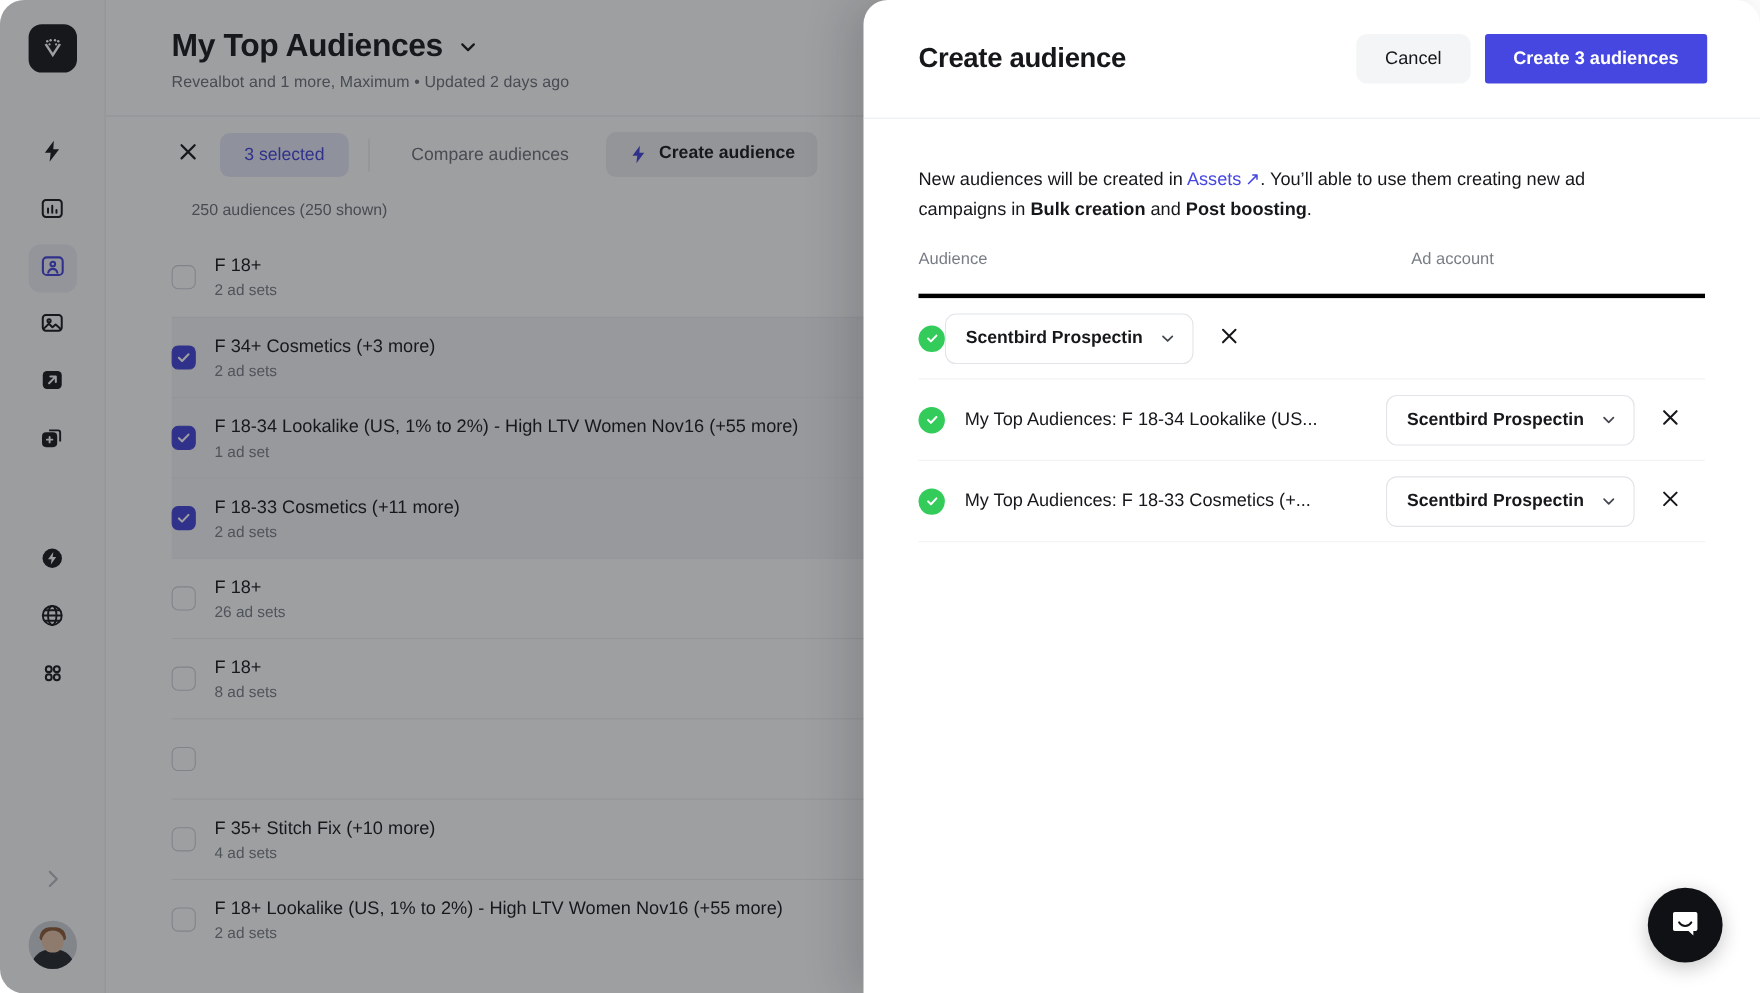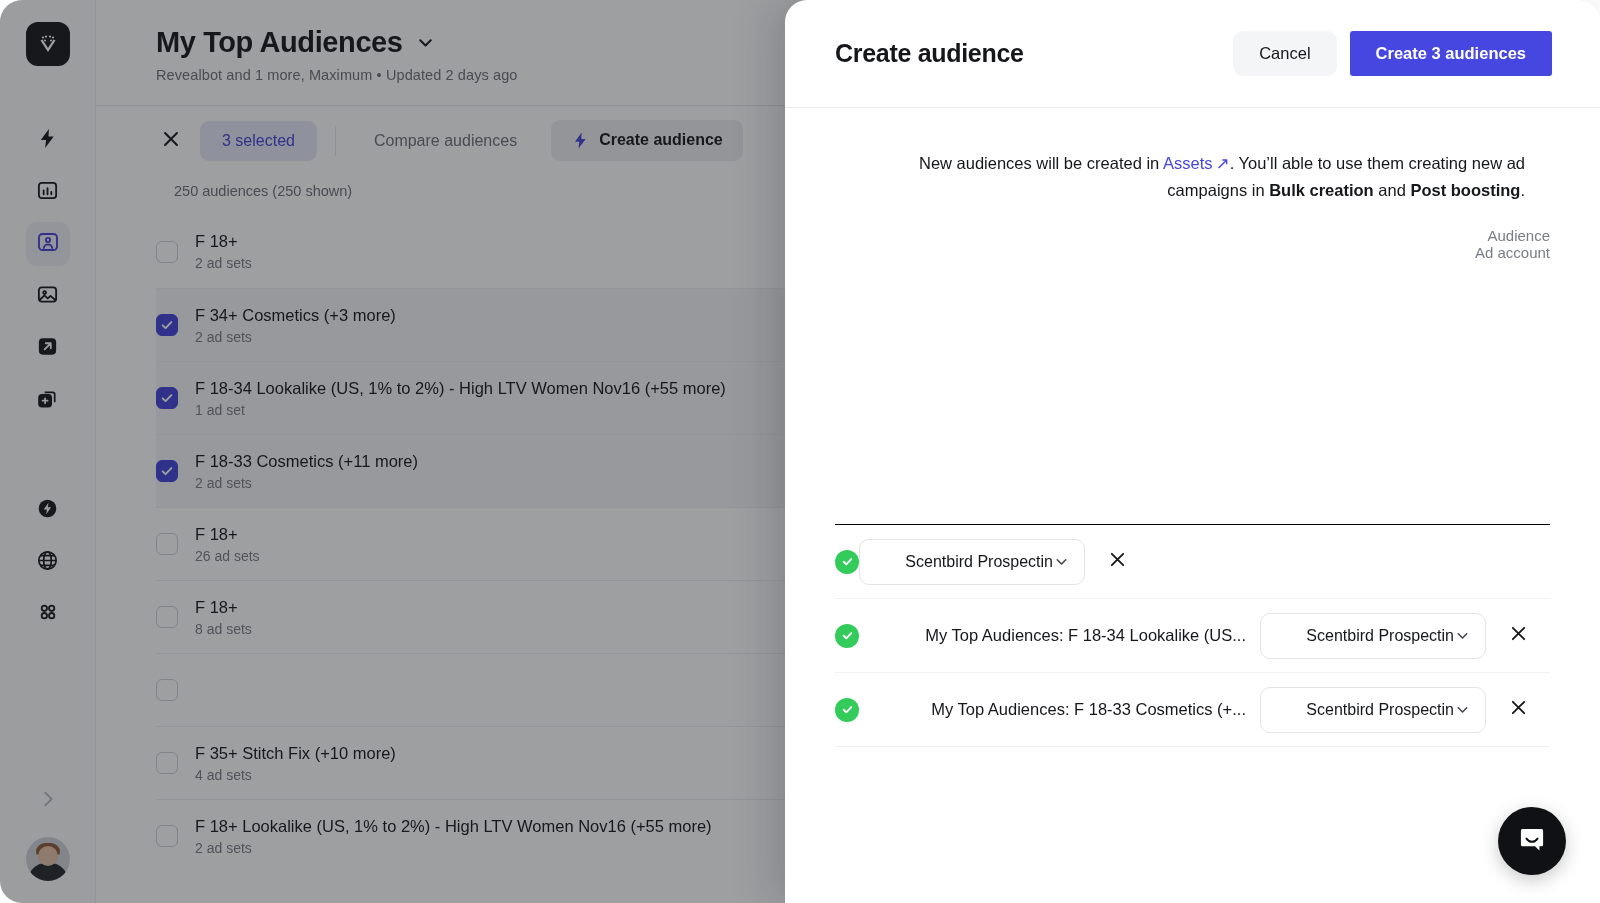--- a/index.html
+++ b/index.html
@@ -181,32 +181,31 @@
     font-family: inherit; cursor: pointer;
     margin-right: 13px;
   }
   .btn-primary {
     background: #4646e0; color: #ffffff;
     font-size: 16.5px; font-weight: 600;
     padding: 13px 26px; border-radius: 3px; border: none;
     font-family: inherit; cursor: pointer;
     white-space: nowrap;
   }
-  .modal-body { padding: 42px 50px 0 50px; text-align: right; }
+  .modal-body { padding: 42px 50px 0 50px; }
   .intro {
     font-size: 16.5px; line-height: 1.62; color: #15171a; max-width: 690px;
   }
   .intro a { color: #4646e0; text-decoration: none; }
   .intro b { font-weight: 700; }
   .col-heads {
     display: flex; margin-top: 24px;
     font-size: 15px; color: #787d85;
-    padding-bottom: 13px;
-    border-bottom: 1px solid #000000;
-    flex-direction: column;
+    padding-bottom: 23px;
+    border-bottom: 4px solid #000000;
   }
   .ch-aud { flex: 1 1 auto; }
   .ch-acc { flex: 0 0 267px; }
 
   .m-row {
     display: flex; align-items: center;
     height: 74px;
     border-bottom: 1px solid #f1f2f4;
   }
   .m-row:last-child { border-bottom: 1px solid #f1f2f4; }
@@ -228,21 +227,21 @@
     height: 46px;
     border: 1px solid #e2e4e8; border-radius: 10px;
     background: #ffffff;
     display: flex; align-items: center;
     padding: 0 14px 0 18px;
     cursor: pointer;
   }
   .m-select .val {
     flex: 1 1 auto; min-width: 0;
     font-size: 16px; color: #15171a;
-    white-space: nowrap; overflow: hidden;
+    white-space: nowrap; overflow: hidden; font-weight: bold;
   }
   .m-select .car { color: #43474e; display: flex; align-items: center; }
   .m-remove {
     flex: 0 0 64px;
     display: flex; align-items: center; justify-content: center;
     color: #15171a; cursor: pointer;
   }
 
   
   .chat-launcher {

